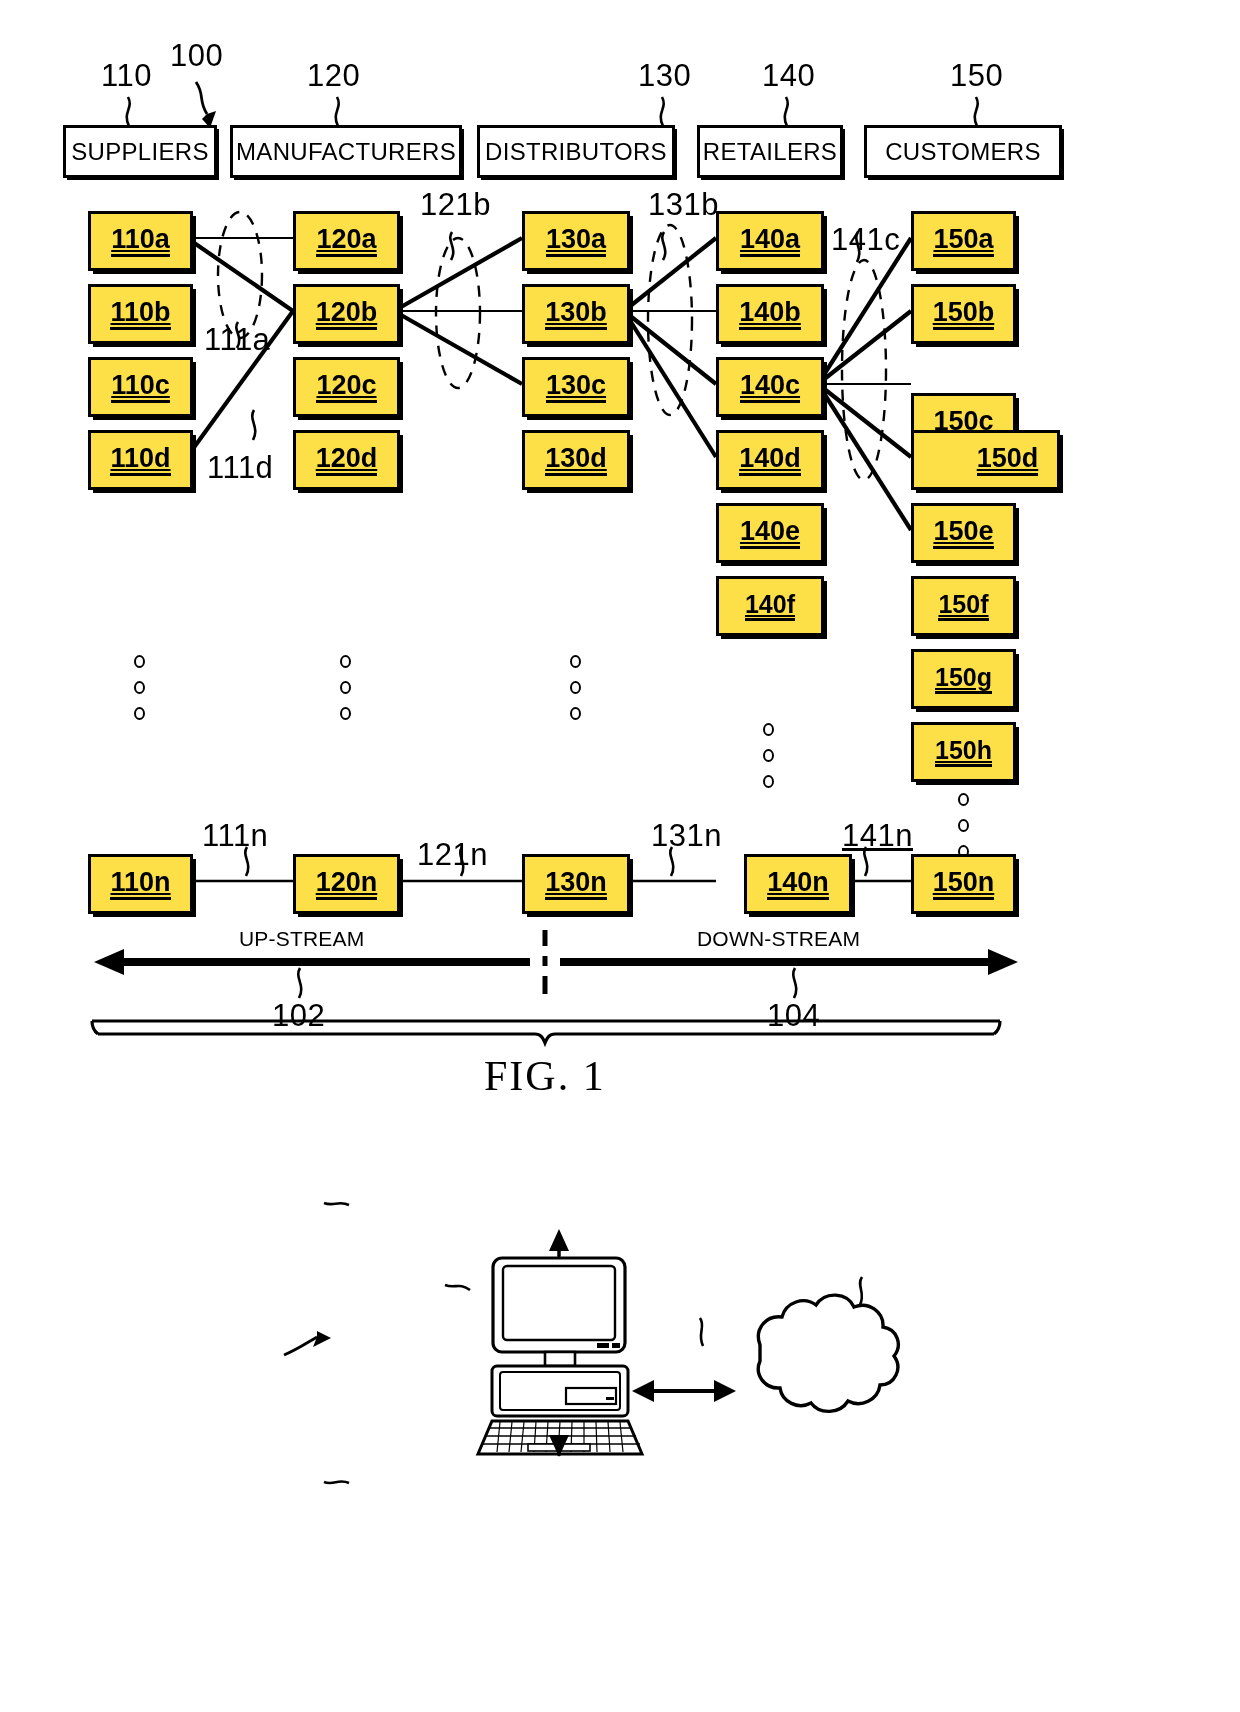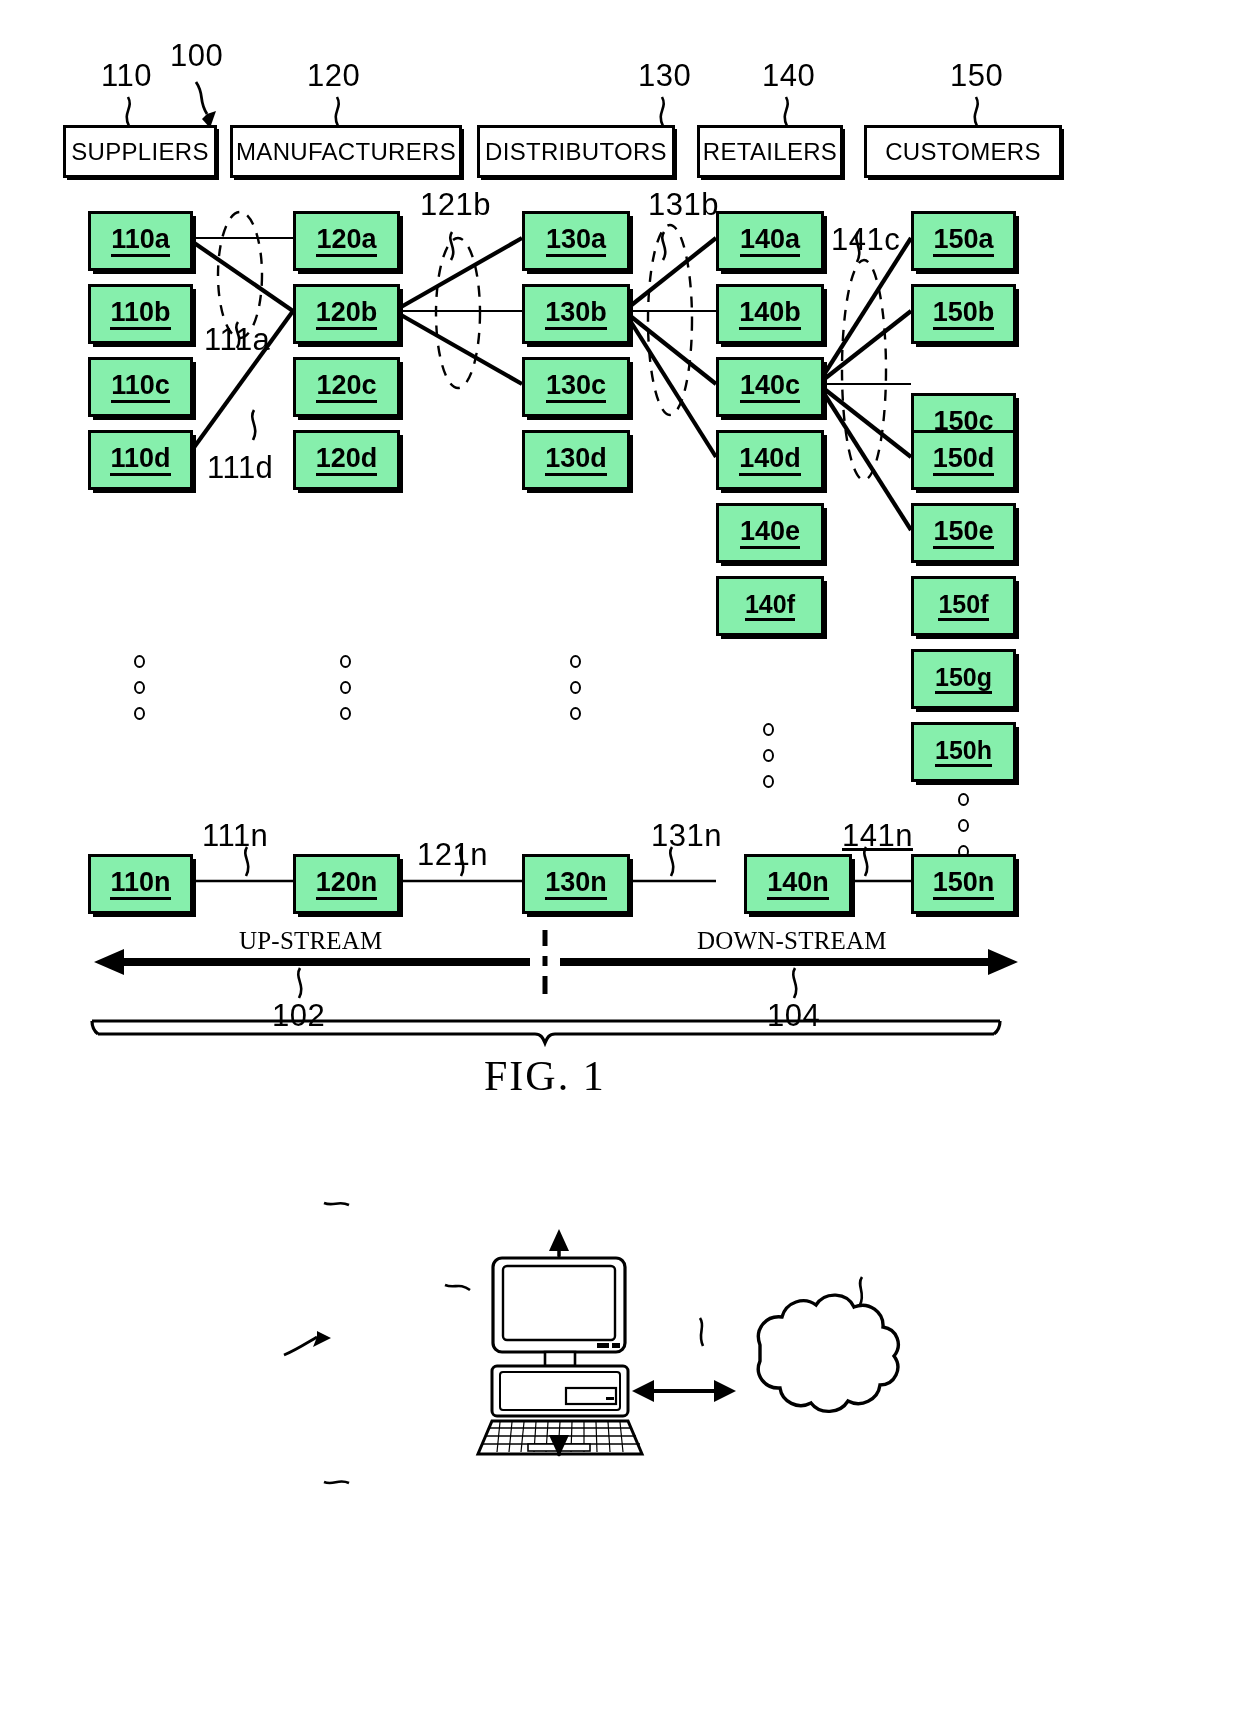--- a/index.html
+++ b/index.html
@@ -10,36 +10,37 @@
   
   .catbox{
     border:3px solid #000;background:#fff;
     display:flex;align-items:center;justify-content:center;
     font-size:24px;letter-spacing:0.3px;
     box-shadow:3px 3px 0 -1px #000;
     height:47px;
   }
   
   .node{
-    border:3px solid #000;background:#86efac;
+    border:3px solid #000;background:#fde047;
     display:flex;align-items:center;justify-content:center;
     box-shadow:4px 4px 0 -1px #000;
     z-index:5;
+    text-decoration:underline;
   }
   .node span{
     font-size:27px;font-weight:bold;
     border-bottom:3px solid #000;
     line-height:1.05;padding-bottom:1px;
   }
   .node-sm span{font-size:25px;}
   
   .vdots{display:flex;flex-direction:column;gap:13px;align-items:center;}
   .vdots i{display:block;width:7px;height:9px;border:2px solid #000;border-radius:50%;}
   
-  .stream-lbl{font-size:25px;letter-spacing:0.2px;white-space:nowrap;font-family:Liberation Serif, serif;}
+  .stream-lbl{font-size:21px;letter-spacing:0.2px;white-space:nowrap;}
   
   .figcap{font-family:"Liberation Serif",serif;font-size:42px;letter-spacing:2px;white-space:nowrap;}
   svg{position:absolute;left:0;top:0;overflow:visible;pointer-events:none;}
 </style>
 </head>
 <body>
 
 <div class="abs" style="left:0;top:0;width:1240px;height:1110px;">
 
   <div class="abs ref" style="left:101px;top:58px;">110</div>
@@ -183,21 +184,21 @@
 
   <div class="abs node" style="left:911px;top:211px;width:99px;height:54px;">
       <span>150a</span>
     </div>
   <div class="abs node" style="left:911px;top:284px;width:99px;height:54px;">
       <span>150b</span>
     </div>
   <div class="abs node" style="left:911px;top:357px;width:99px;height:54px;margin-top:36px;">
       <span>150c</span>
     </div>
-  <div class="abs node" style="left:911px;top:430px;width:99px;height:54px;">
+  <div class="abs node" style="left:911px;top:430px;width:99px;height:54px;padding-left:44px;">
       <span>150d</span>
     </div>
   <div class="abs node" style="left:911px;top:503px;width:99px;height:54px;">
       <span>150e</span>
     </div>
   <div class="abs node node-sm" style="left:911px;top:576px;width:99px;height:54px;">
       <span>150f</span>
     </div>
   <div class="abs node node-sm" style="left:911px;top:649px;width:99px;height:54px;">
       <span>150g</span>

